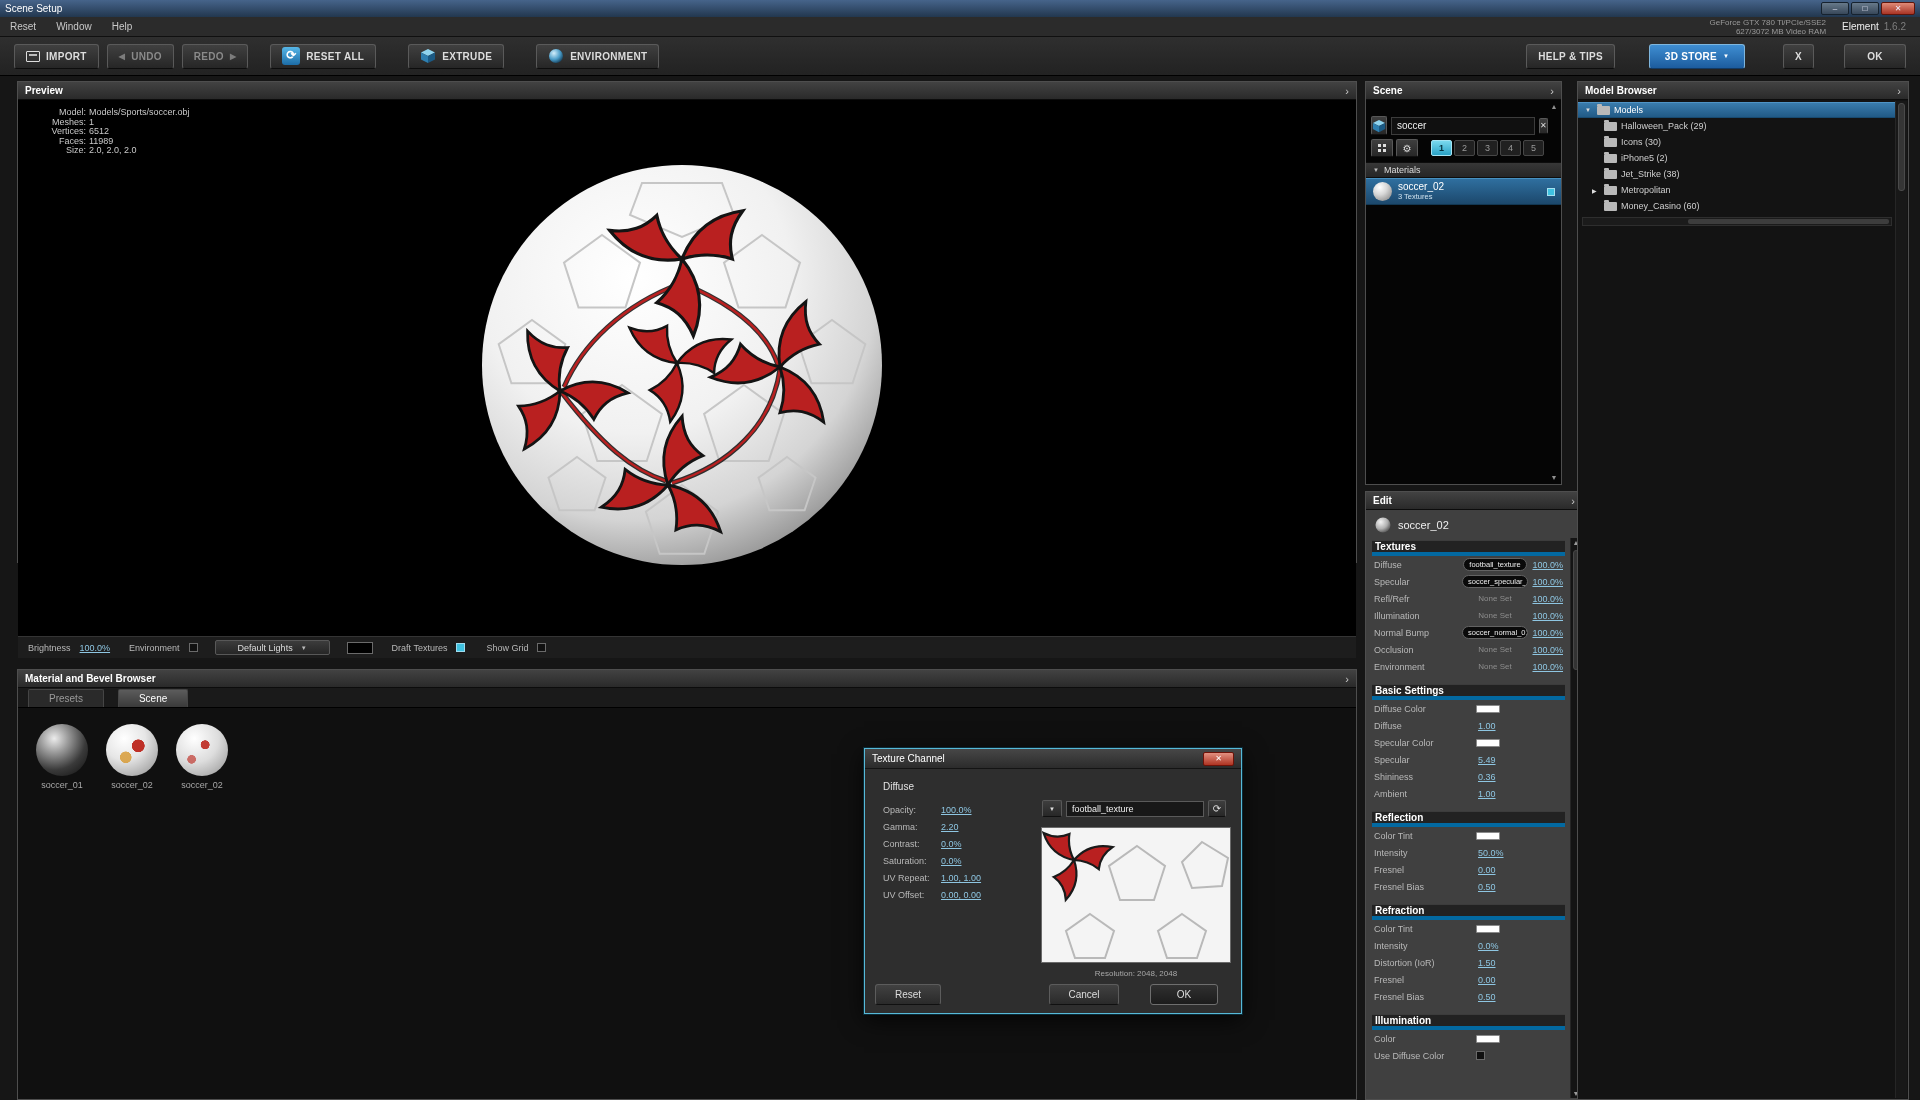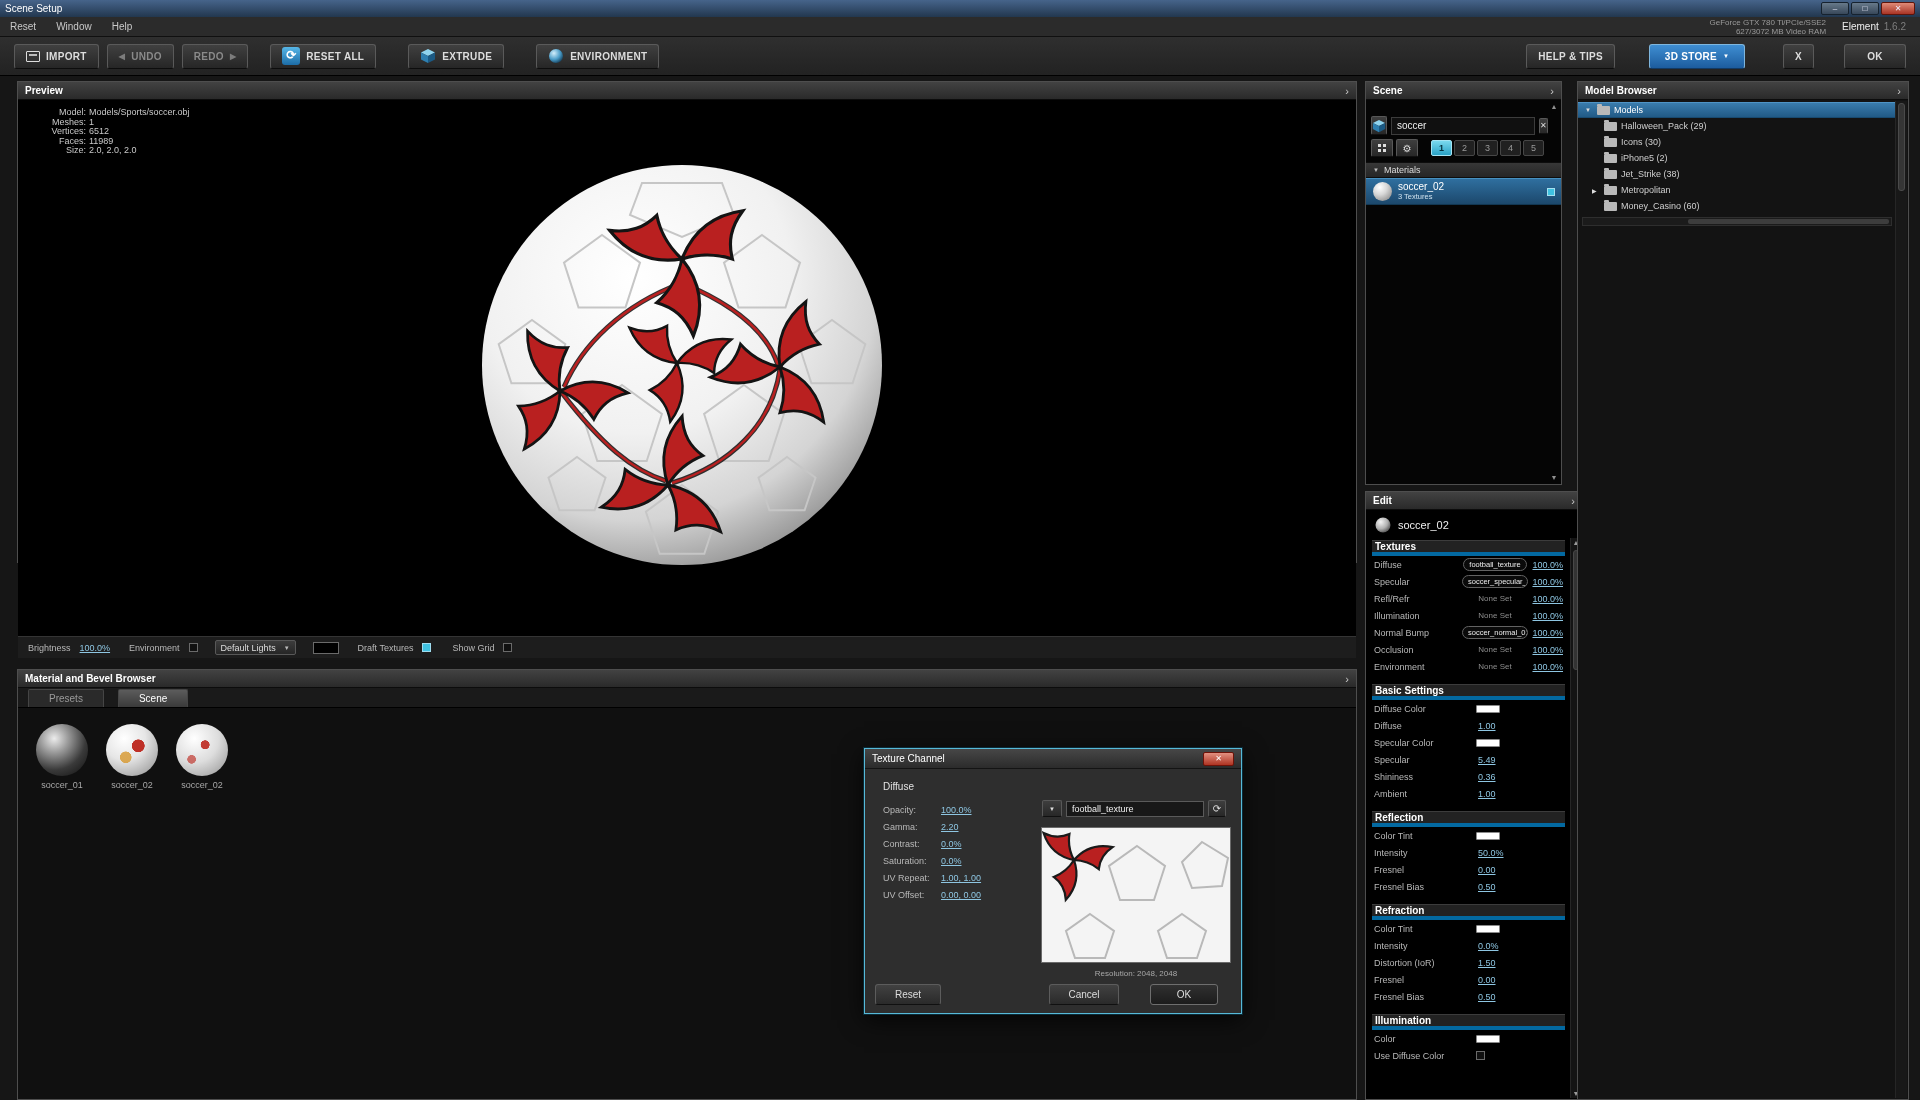--- a/index.html
+++ b/index.html
@@ -50,21 +50,21 @@
   
   #preview-panel { left:17px; top:81px; width:1340px; height:482px; }
   .viewport { position:relative; height:536px; background:#000; overflow:hidden; }
   .pinfo { position:absolute; left:12px; top:8px; font-size:9px; line-height:9.5px; color:#c9c9c9; }
   .pinfo .k { display:inline-block; width:56px; text-align:right; margin-right:3px; }
   .pfoot { height:22px; background:#1d1d1d; border-top:1px solid #343434; display:flex; align-items:center;
     gap:9px; padding:0 10px; font-size:9px; color:#b8b8b8; }
   .cb { width:9px; height:9px; border:1px solid #6a6a6a; background:#101010; display:inline-block; }
   .cb.checked { background:#3fc1e0; border-color:#9fdcef; }
   .dd { background:linear-gradient(#3c3c3c,#262626); border:1px solid #585858; border-radius:2px; height:15px;
-    display:flex; align-items:center; gap:8px; padding:0 5px; font-size:9px; color:#ddd; }
+    display:flex; align-items:center; gap:8px; padding:0 22px; font-size:9px; color:#ddd; }
   .dd .arr { font-size:6px; color:#bbb; }
   .swblack { width:26px; height:12px; background:#000; border:1px solid #6a6a6a; }
 
   
   #material-panel { left:17px; top:669px; width:1340px; height:431px; background:#101010; }
   .tabsbar { height:20px; background:#1a1a1a; border-bottom:1px solid #000; display:flex; align-items:flex-end; padding-left:10px; gap:14px; }
   .tab { height:18px; padding:0 20px; background:#2a2a2a; border:1px solid #454545; border-bottom:none;
     border-radius:2px 2px 0 0; color:#9a9a9a; font-size:10px; display:flex; align-items:center; }
   .tab.active { background:linear-gradient(#5c5c5c,#3a3a3a); color:#fff; }
   .thumbs { display:flex; gap:14px; padding:16px 0 0 16px; }
@@ -104,21 +104,21 @@
   .matrow { height:27px; background:linear-gradient(#2f6f9f,#1c486c); border-top:1px solid #4690c0; border-bottom:1px solid #123752;
     display:flex; align-items:center; gap:6px; padding:0 6px 0 7px; }
   .matthumb { width:19px; height:19px; border-radius:50%;
     background: radial-gradient(circle at 35% 28%, #fff 0%, #d8d8d8 40%, #777 100%); }
   .matname { font-size:10px; color:#fff; line-height:10px; }
   .matsub { font-size:7.5px; color:#cfe2ee; }
   .mataccent { margin-left:auto; width:8px; height:8px; background:#3fc1e0; border:1px solid #a5e0f0; }
   .scroll-arrow { position:absolute; right:2px; width:10px; text-align:center; font-size:7px; color:#8f8f8f; }
 
   
-  #edit-panel { left:1365px; top:491px; width:218px; height:609px; background:#000000; }
+  #edit-panel { left:1365px; top:491px; width:218px; height:609px; background:#404040; }
   .edit-matrow { display:flex; align-items:center; gap:7px; padding:7px 8px 5px 9px; }
   .edit-matname { font-size:11px; color:#eee; }
   .edit-scroll { position:absolute; left:0; top:46px; right:13px; bottom:0; padding:0 4px 0 6px; overflow:hidden; }
   .sec-h { font-size:10px; font-weight:bold; color:#fff; background:#222; border-top:1px solid #3c3c3c;
     border-bottom:4px solid #0369a1; padding:0 3px; margin-top:9px; }
   .sec-h.first { margin-top:2px; }
   .erow { display:flex; align-items:center; height:17px; font-size:9px; color:#b8b8b8; padding:0 2px; }
   .erow .lbl { width:88px; white-space:nowrap; overflow:hidden; }
   .pillcol { width:66px; display:flex; justify-content:center; }
   .pill { background:#0a0a0a; border:1px solid #636363; border-radius:8px; font-size:7.5px; color:#ececec;

